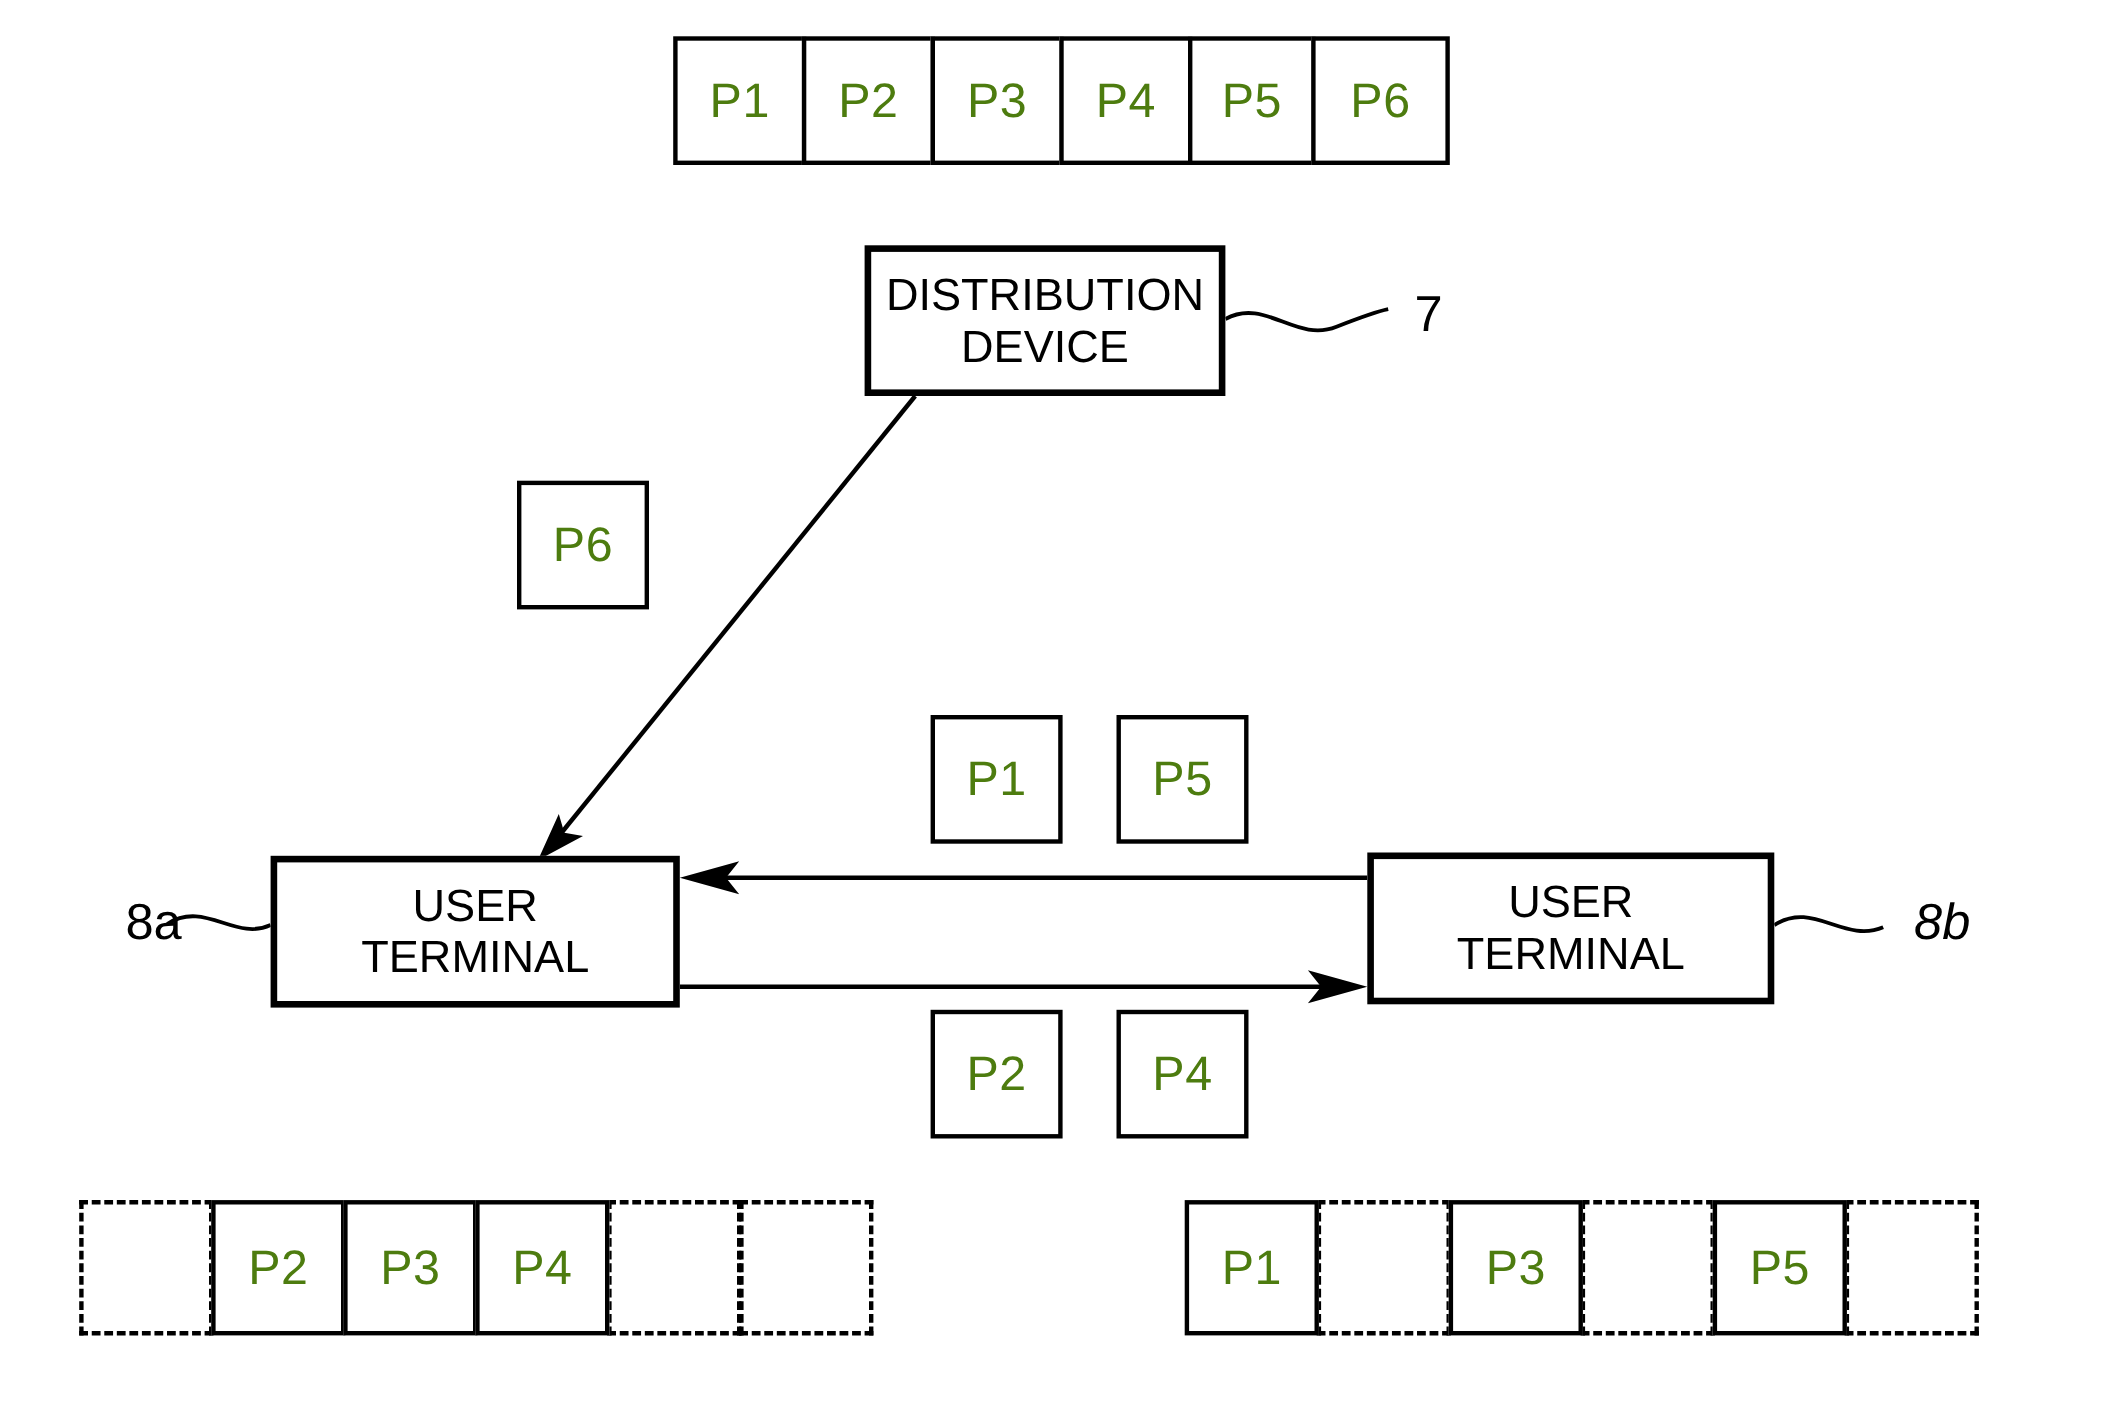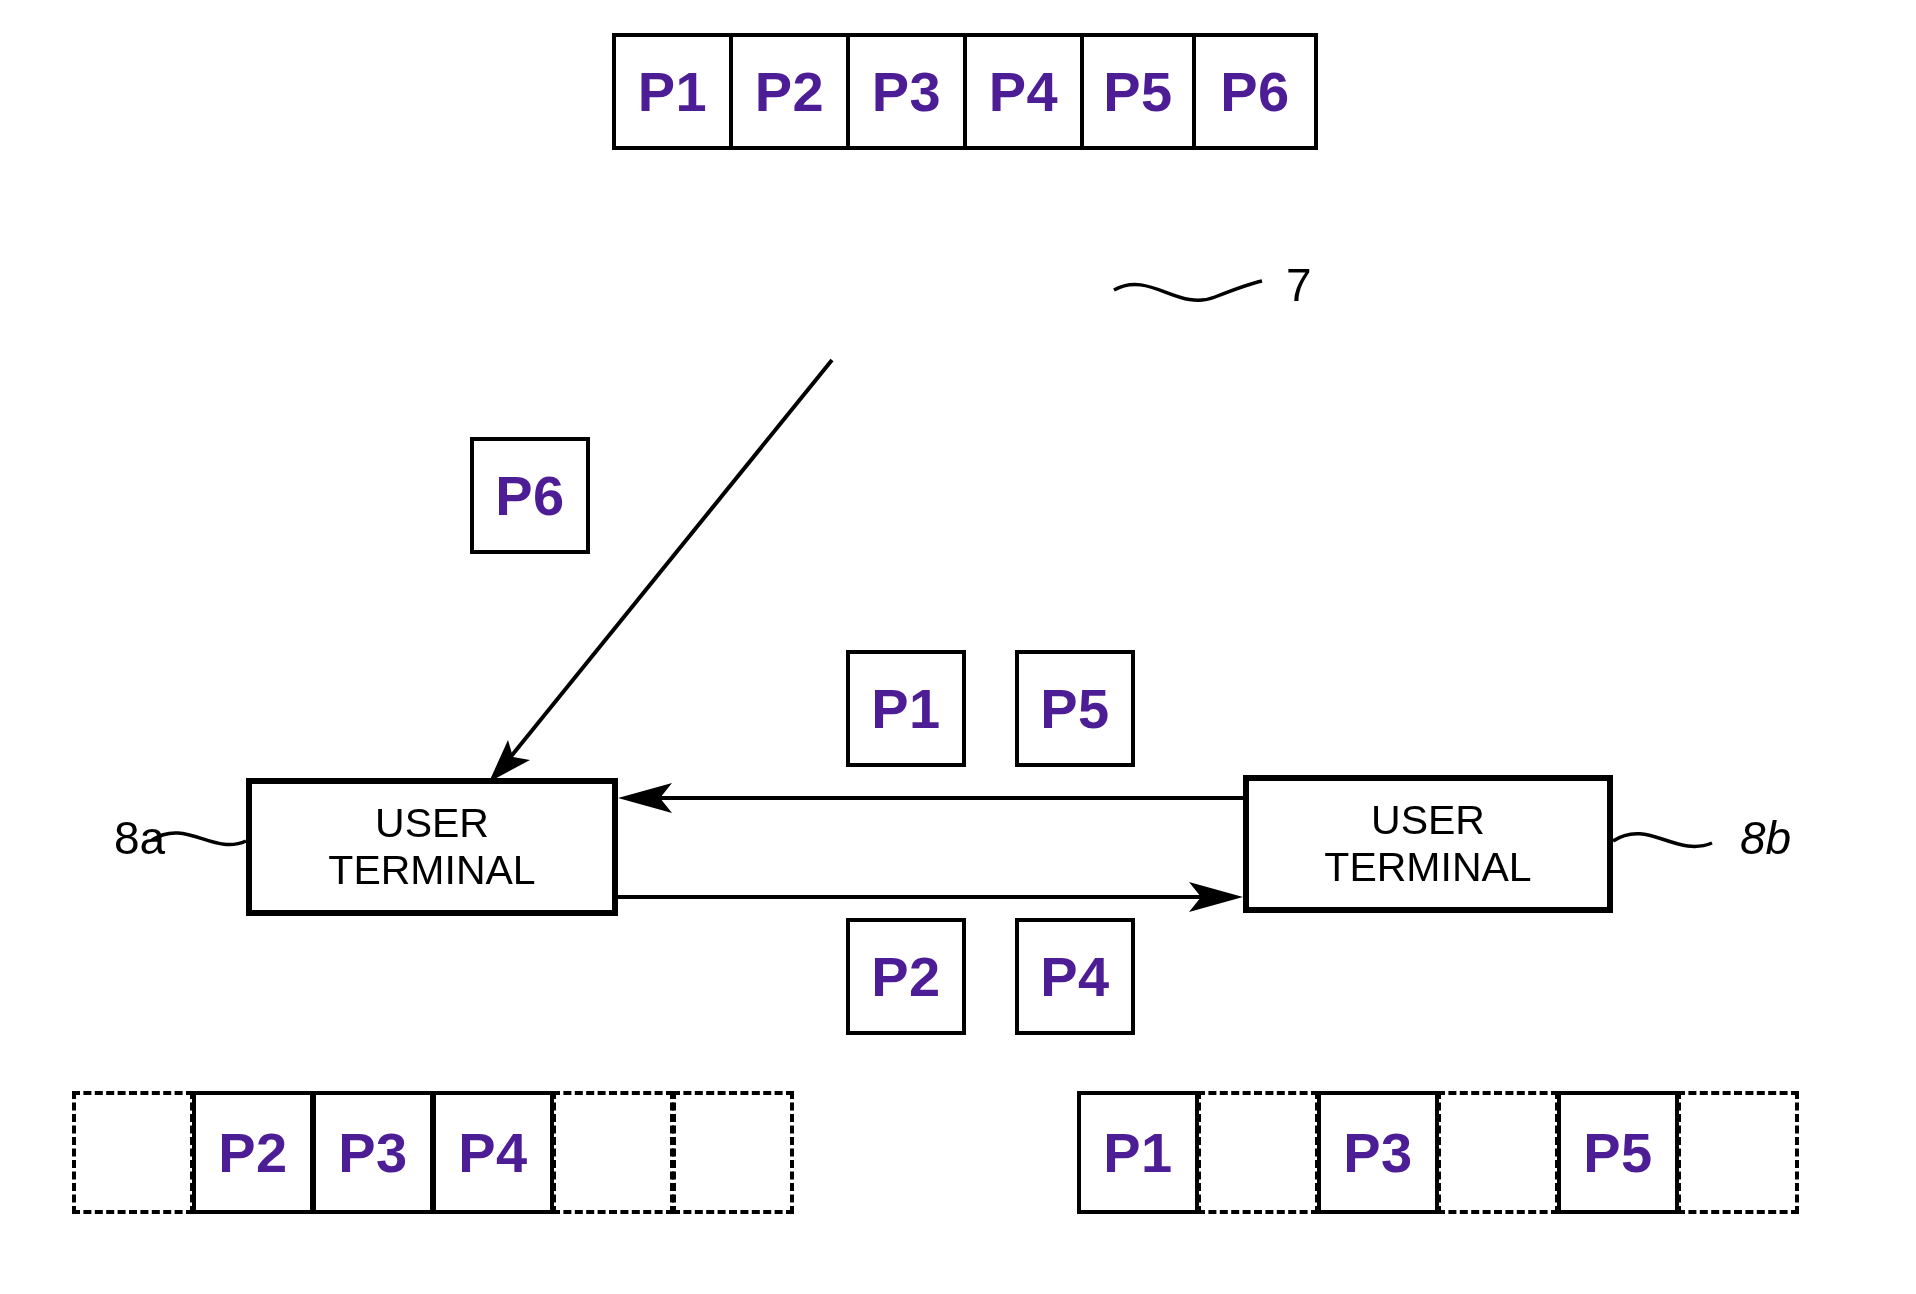--- a/index.html
+++ b/index.html
@@ -22,25 +22,24 @@
 
   
   .cell {
     position: absolute;
     box-sizing: border-box;
     border: 4px solid #000;
     background: #fff;
     display: flex;
     align-items: center;
     justify-content: center;
-    font-size: 56px;
+    font-size: 44px;
     line-height: 1;
     letter-spacing: 0.5px;
-    color: #4c1d95;
-    font-weight: bold;
+    color: #4d7c0f;
   }
   .cell.dashed {
     border: 4px dashed #000;
     background: transparent;
   }
   .cell.solid-on-dashed { z-index: 3; }
 
   
   .devbox {
     position: absolute;
@@ -96,20 +95,24 @@
 
   <div>
     <div class="cell" style="left:612px; top:33px; width:121px; height:117px;">P1</div>
     <div class="cell" style="left:729px; top:33px; width:121px; height:117px;">P2</div>
     <div class="cell" style="left:846px; top:33px; width:121px; height:117px;">P3</div>
     <div class="cell" style="left:963px; top:33px; width:121px; height:117px;">P4</div>
     <div class="cell" style="left:1080px; top:33px; width:116px; height:117px;">P5</div>
     <div class="cell" style="left:1192px; top:33px; width:126px; height:117px;">P6</div>
   </div>
 
+  <div class="devbox" style="left:786px; top:223px; width:328px; height:137px;">
+    <span>DISTRIBUTION</span>
+    <span>DEVICE</span>
+  </div>
   <div class="refnum" style="left:1286px; top:262px;">7</div>
 
   <div class="cell" style="left:470px; top:437px; width:120px; height:117px;">P6</div>
 
   <div class="cell" style="left:846px; top:650px; width:120px; height:117px;">P1</div>
   <div class="cell" style="left:1015px; top:650px; width:120px; height:117px;">P5</div>
 
   <div class="cell" style="left:846px; top:918px; width:120px; height:117px;">P2</div>
   <div class="cell" style="left:1015px; top:918px; width:120px; height:117px;">P4</div>
 

